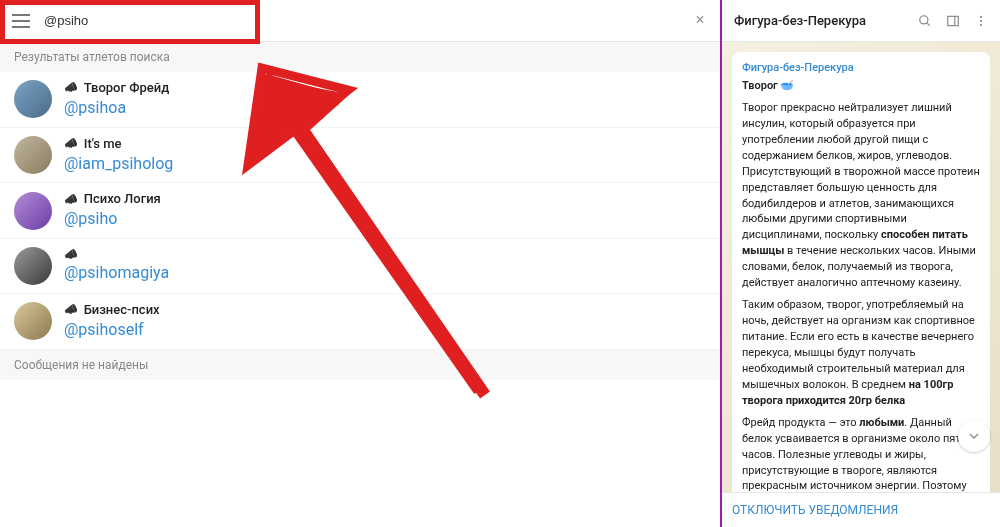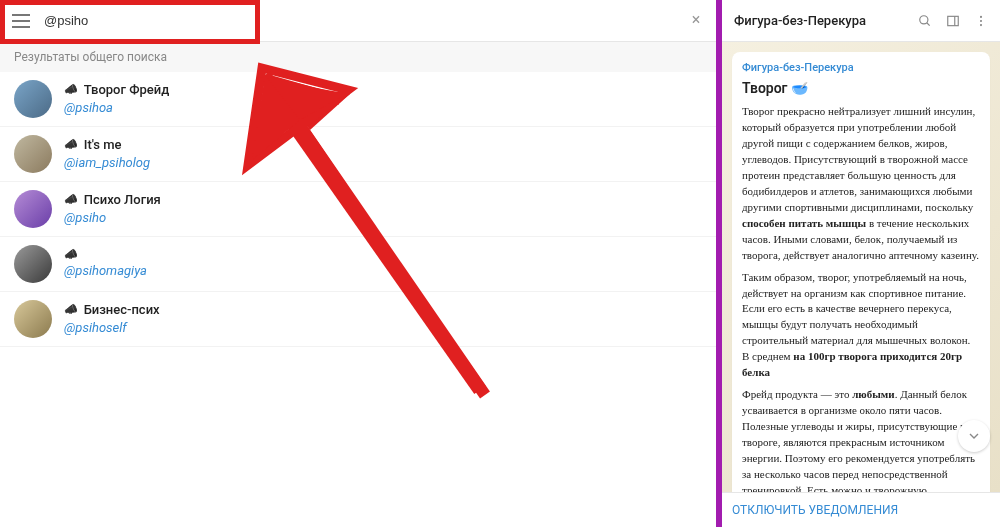--- a/index.html
+++ b/index.html
@@ -9,21 +9,21 @@
       color: #333;
       background: #fff;
       width: 1000px;
       height: 527px;
       overflow: hidden;
       display: flex;
     }
     .left-panel {
       width: 722px;
       height: 100%;
-      border-right: 6px solid #a21caf;
+      border-right: 2px solid #a21caf;
       display: flex;
       flex-direction: column;
       position: relative;
     }
     .search-bar {
       display: flex;
       align-items: center;
       padding: 8px 12px;
       border-bottom: 1px solid #e6e6e6;
       height: 42px;
@@ -95,24 +95,23 @@
       display: flex;
       align-items: center;
       gap: 6px;
       color: #222;
       font-size: 13px;
       font-weight: 500;
       line-height: 1.3;
     }
     .result-handle {
       color: #358bd4;
-      font-size: 13px;
+      font-size: 16px;
       line-height: 1.3;
       margin-top: 1px;
-      font-style: italic;
     }
     .megaphone { color: #555; font-size: 12px; }
     .arrow-svg {
       position: absolute;
       top: 60px;
       left: 240px;
       z-index: 5;
       pointer-events: none;
     }
     .right-panel {
@@ -147,22 +146,22 @@
       background: #fff;
       border-radius: 8px;
       padding: 8px 10px;
       margin: 0 4px;
       box-shadow: 0 1px 1px rgba(0,0,0,0.1);
       font-size: 11px;
       line-height: 1.45;
       color: #222;
     }
     .msg-channel { color: #358bd4; font-weight: 500; margin-bottom: 2px; font-size: 11px; }
-    .msg-title { font-weight: 600; margin-bottom: 6px; font-size: 14px; display:flex; align-items:center; gap:4px;}
-    .msg-body p { margin-bottom: 6px; font-family: Liberation Serif, serif; }
+    .msg-title { font-weight: 600; margin-bottom: 6px; font-size: 11px; display:flex; align-items:center; gap:4px;}
+    .msg-body p { margin-bottom: 6px; }
     .scroll-btn {
       position: absolute;
       bottom: 40px;
       right: 10px;
       width: 32px;
       height: 32px;
       background: #fff;
       border-radius: 50%;
       box-shadow: 0 1px 3px rgba(0,0,0,0.2);
       display: flex;
@@ -189,21 +188,21 @@
   <div class="search-bar">
     <div class="hamburger">
       <span></span>
         <span></span>
         <span></span>
     </div>
     <input class="search-input" type="text" value="@psiho" style="">
     <div class="clear-btn">×</div>
   </div>
 
-  <div class="section-header">Результаты общего поиска</div>
+  <div class="section-header">Результаты атлетов поиска</div>
 
   <div id="results-container">
       <div class="result-item">
         <div class="avatar" style="background: linear-gradient(135deg, rgb(122, 165, 200), rgb(75, 106, 134));"></div>
         <div class="result-text">
           <div class="result-title">
             <span class="megaphone" style="filter: grayscale(1) brightness(0.5); font-size: 11px;">📣</span>
             <span>Творог Фрейд</span>
           </div>
           <div class="result-handle">@psihoa</div>
@@ -243,20 +242,21 @@
         <div class="result-text">
           <div class="result-title">
             <span class="megaphone" style="filter: grayscale(1) brightness(0.5); font-size: 11px;">📣</span>
             <span>Бизнес-псих</span>
           </div>
           <div class="result-handle">@psihoself</div>
         </div>
       </div>
     </div>
 
+  <div class="section-header">Сообщения не найдены</div>
 
   <svg class="arrow-svg" width="280" height="360" viewBox="0 0 280 360">
     <g fill="none" stroke="#e02020" stroke-width="10" stroke-linejoin="miter">
       <path d="M 30 20 L 240 330 M 30 20 L 20 90 M 30 20 L 100 40" stroke-linecap="butt"></path>
       <polygon points="30,20 12,98 52,62" fill="#e02020" stroke="none"></polygon>
       <polygon points="30,20 110,34 70,70" fill="#e02020" stroke="none"></polygon>
       <line x1="42" y1="48" x2="240" y2="330" stroke-width="14"></line>
     </g>
     <polygon points="22,8 8,105 108,30" fill="none" stroke="#e02020" stroke-width="9"></polygon>
     <polygon points="22,8 8,105 108,30" fill="#e02020" fill-opacity="0"></polygon>

